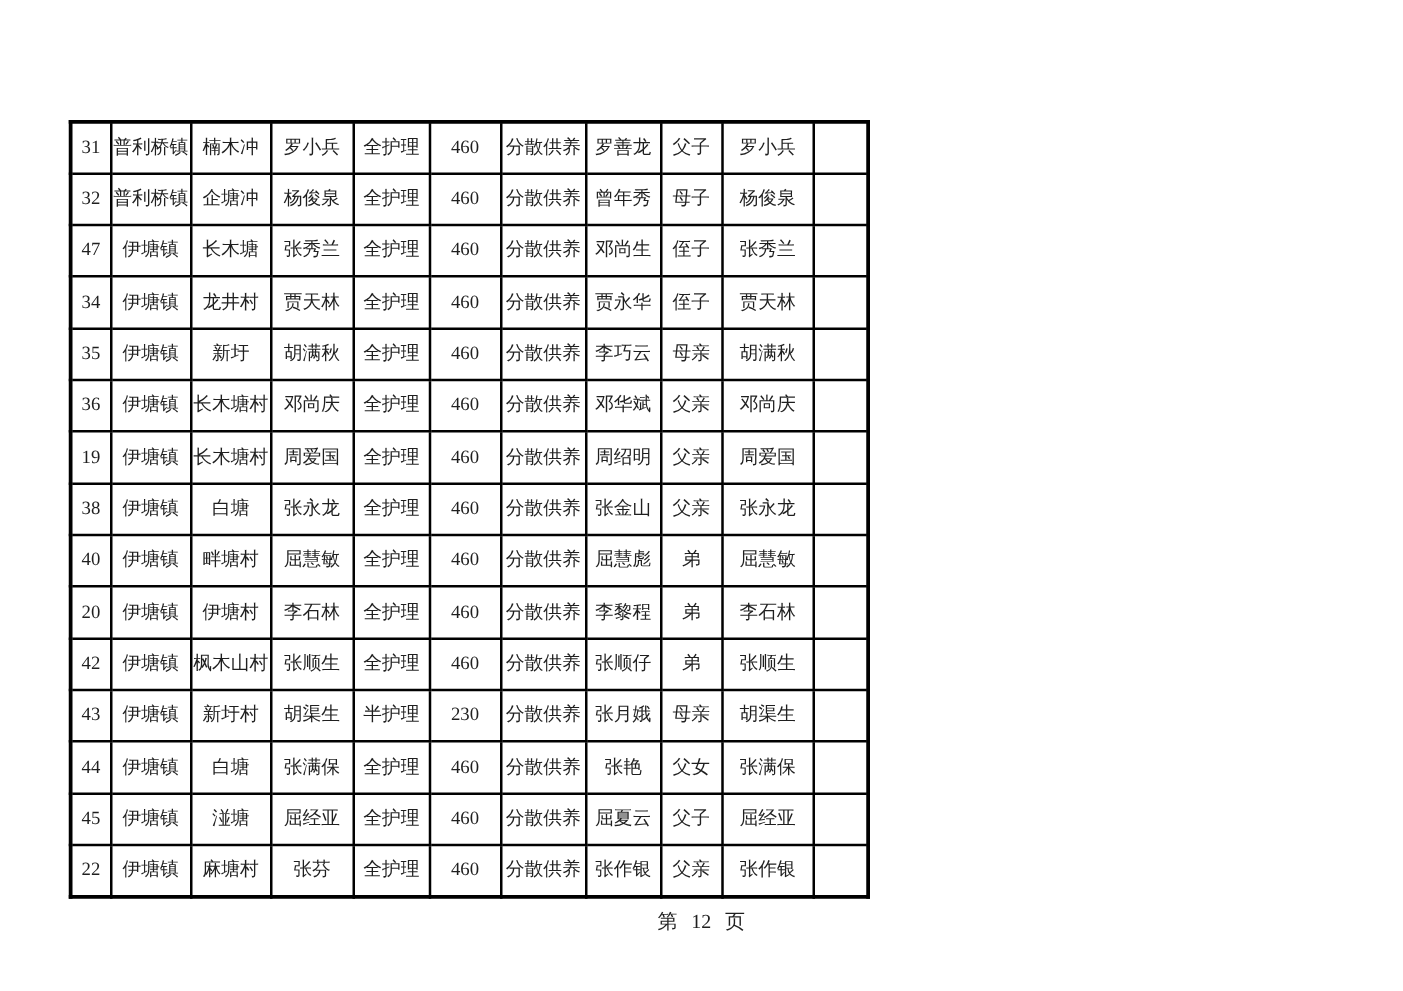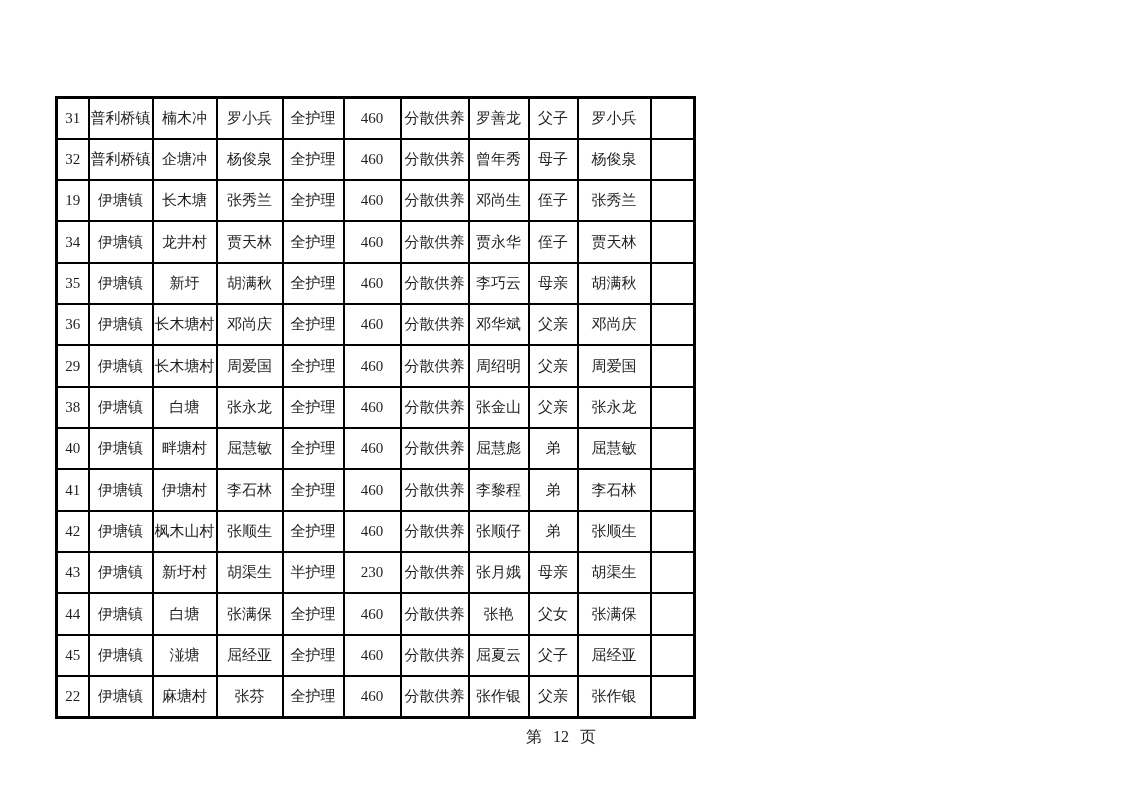--- a/index.html
+++ b/index.html
@@ -90,21 +90,21 @@
           <td>杨俊泉</td>
           <td>全护理</td>
           <td>460</td>
           <td>分散供养</td>
           <td>曾年秀</td>
           <td>母子</td>
           <td>杨俊泉</td>
           <td></td>
         </tr>
         <tr>
-          <td>19</td>
+          <td>47</td>
           <td>伊塘镇</td>
           <td>长木塘</td>
           <td>张秀兰</td>
           <td>全护理</td>
           <td>460</td>
           <td>分散供养</td>
           <td>邓尚生</td>
           <td>侄子</td>
           <td>张秀兰</td>
           <td></td>
@@ -142,21 +142,21 @@
           <td>邓尚庆</td>
           <td>全护理</td>
           <td>460</td>
           <td>分散供养</td>
           <td>邓华斌</td>
           <td>父亲</td>
           <td>邓尚庆</td>
           <td></td>
         </tr>
         <tr>
-          <td>29</td>
+          <td>19</td>
           <td>伊塘镇</td>
           <td>长木塘村</td>
           <td>周爱国</td>
           <td>全护理</td>
           <td>460</td>
           <td>分散供养</td>
           <td>周绍明</td>
           <td>父亲</td>
           <td>周爱国</td>
           <td></td>
@@ -181,21 +181,21 @@
           <td>屈慧敏</td>
           <td>全护理</td>
           <td>460</td>
           <td>分散供养</td>
           <td>屈慧彪</td>
           <td>弟</td>
           <td>屈慧敏</td>
           <td></td>
         </tr>
         <tr>
-          <td>41</td>
+          <td>20</td>
           <td>伊塘镇</td>
           <td>伊塘村</td>
           <td>李石林</td>
           <td>全护理</td>
           <td>460</td>
           <td>分散供养</td>
           <td>李黎程</td>
           <td>弟</td>
           <td>李石林</td>
           <td></td>

